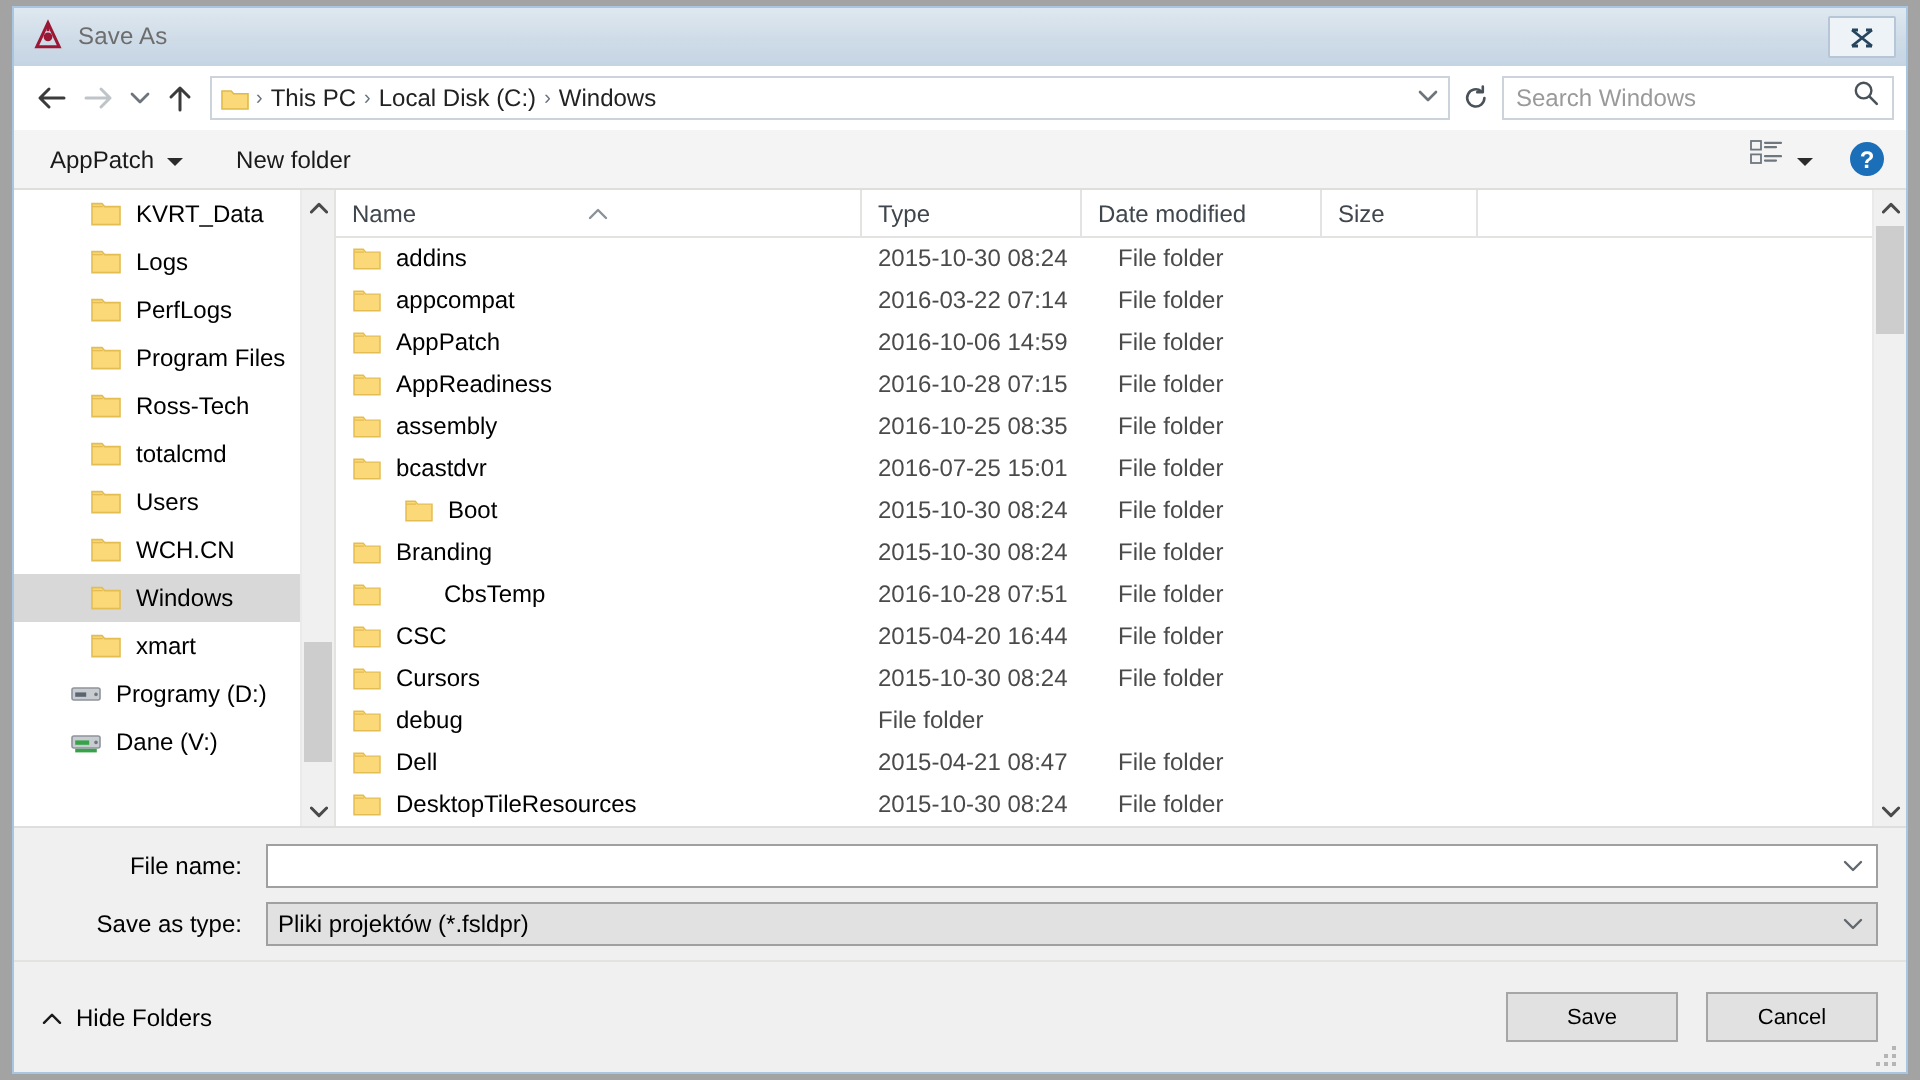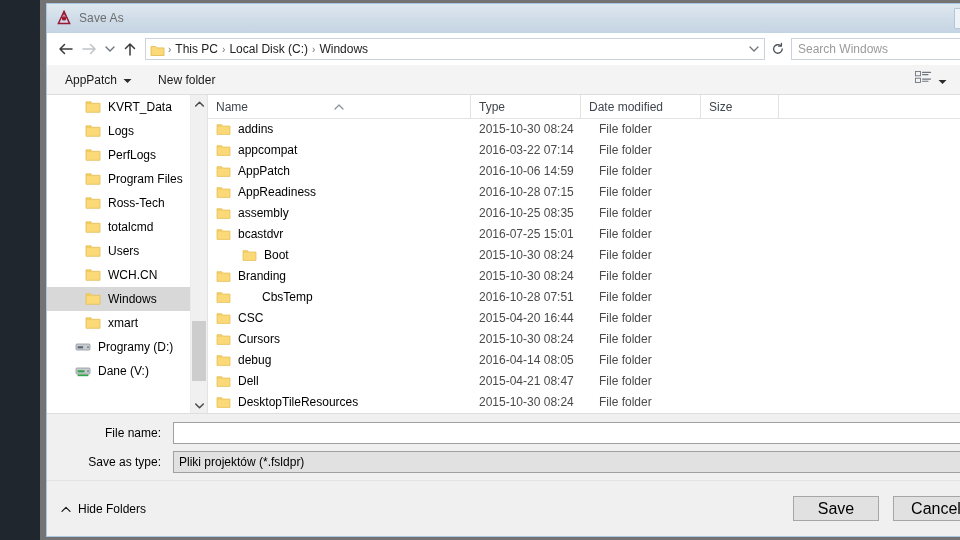--- a/index.html
+++ b/index.html
@@ -9,22 +9,21 @@
     height: 540px;
     overflow: hidden;
     background: #20262e;
     font-family: "Liberation Sans", sans-serif;
   }
 
   
   #desktop {
     position: absolute;
     inset: 0;
-    background: #737373;
-    margin-left: 40px;
+    background: #a3a3a3;
   }
 
   
   #dialog {
     position: absolute;
     left: 6px;
     top: 3px;
     width: 948px;
     height: 534px;
     background: #f0f0f0;
@@ -390,21 +389,21 @@
     font-size: 12px;
     color: #000;
     gap: 7px;
   }
   .footer-spacer { flex: 1 1 auto; }
   .btn {
     width: 86px;
     height: 25px;
     border: 1px solid #a6a6a6;
     background: #e1e1e1;
-    font-size: 16px;
+    font-size: 11px;
     color: #000;
     display: flex;
     align-items: center;
     justify-content: center;
     box-sizing: border-box;
     margin-left: 14px;
   }
   .grip {
     position: absolute;
     right: 3px;
@@ -852,21 +851,20 @@
             <div class="row">
               <div class="cell name" style="width: 263px;">
                 <span class="row-folder-ic">
                   <svg width="15" height="13" viewBox="0 0 16 14">
                     <path d="M1 1.8 h5 l1.3 1.5 H15 v9 H1 Z" fill="#fbd978" stroke="#e4bd52" stroke-width="0.8"></path>
                     <path d="M1 3.3 h5.4" stroke="#e4bd52" stroke-width="0.7"></path>
                   </svg>
                 </span>
                 <span>debug</span>
               </div>
-              <div class="cell date" style="width: 120px;">2016-04-14 08:05</div>
               <div class="cell type" style="width: 110px;">File folder</div>
               <div class="cell size" style="width: 78px;"></div>
             </div>
             <div class="row">
               <div class="cell name" style="width: 263px;">
                 <span class="row-folder-ic">
                   <svg width="15" height="13" viewBox="0 0 16 14">
                     <path d="M1 1.8 h5 l1.3 1.5 H15 v9 H1 Z" fill="#fbd978" stroke="#e4bd52" stroke-width="0.8"></path>
                     <path d="M1 3.3 h5.4" stroke="#e4bd52" stroke-width="0.7"></path>
                   </svg>

